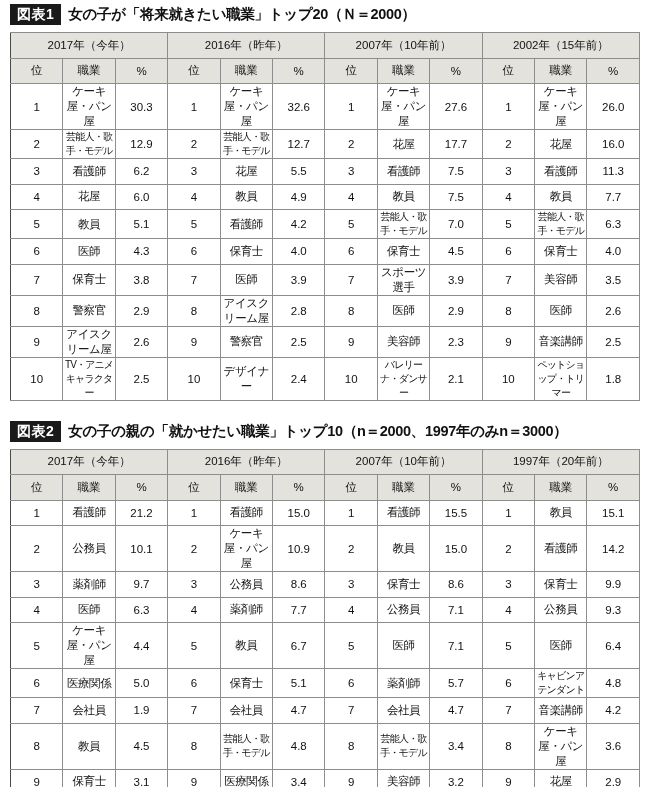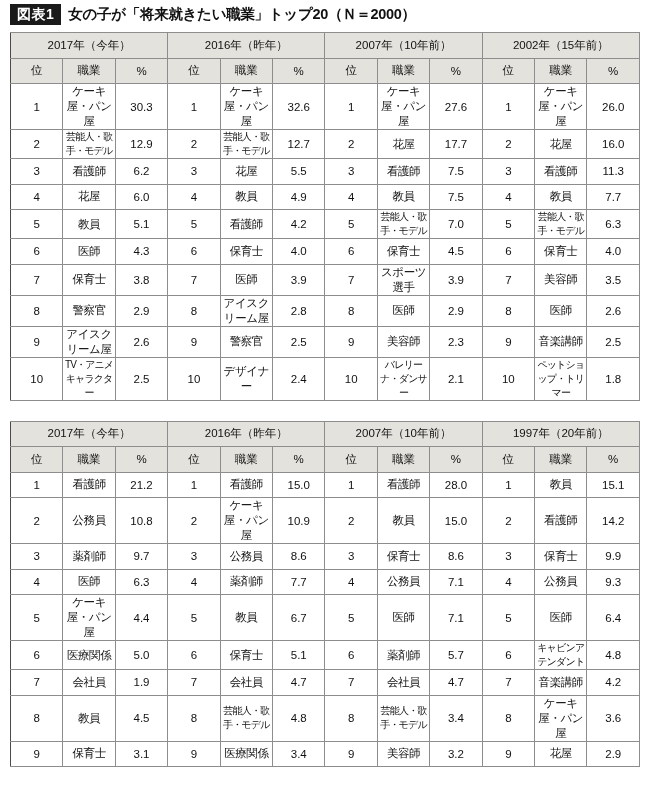--- a/index.html
+++ b/index.html
@@ -251,20 +251,24 @@
             <td class="c-job job-cell xs">ペットショップ・トリマー</td>
             <td class="c-pct">1.8</td>
           </tr>
         </tbody>
     </table>
   </div>
 
   <div class="spacer"></div>
 
   <div class="figure">
+    <div class="fig-head">
+      <span class="fig-tag">図表2</span>
+      <span class="fig-title">女の子の親の「就かせたい職業」トップ10（n＝2000、1997年のみn＝3000）</span>
+    </div>
     <table class="rank">
       <thead>
         <tr>
           <th class="yearhead gsep" colspan="3">2017年（今年）</th>
           <th class="yearhead gsep" colspan="3">2016年（昨年）</th>
           <th class="yearhead gsep" colspan="3">2007年（10年前）</th>
           <th class="yearhead gsep" colspan="3">1997年（20年前）</th>
         </tr>
         <tr>
           <th class="colhead c-rank gsep">位</th>
@@ -284,29 +288,29 @@
       <tbody id="f2body">
           <tr>
             <td class="c-rank gsep rank-top">1</td>
             <td class="c-job job-cell">看護師</td>
             <td class="c-pct">21.2</td>
             <td class="c-rank gsep rank-top">1</td>
             <td class="c-job job-cell">看護師</td>
             <td class="c-pct">15.0</td>
             <td class="c-rank gsep rank-top">1</td>
             <td class="c-job job-cell">看護師</td>
-            <td class="c-pct">28.0</td>
+            <td class="c-pct">15.5</td>
             <td class="c-rank gsep rank-top">1</td>
             <td class="c-job job-cell">教員</td>
             <td class="c-pct">15.1</td>
           </tr>
           <tr>
             <td class="c-rank gsep">2</td>
             <td class="c-job job-cell">公務員</td>
-            <td class="c-pct">10.8</td>
+            <td class="c-pct">10.1</td>
             <td class="c-rank gsep">2</td>
             <td class="c-job job-cell">ケーキ屋・パン屋</td>
             <td class="c-pct">10.9</td>
             <td class="c-rank gsep">2</td>
             <td class="c-job job-cell">教員</td>
             <td class="c-pct">15.0</td>
             <td class="c-rank gsep">2</td>
             <td class="c-job job-cell">看護師</td>
             <td class="c-pct">14.2</td>
           </tr>

